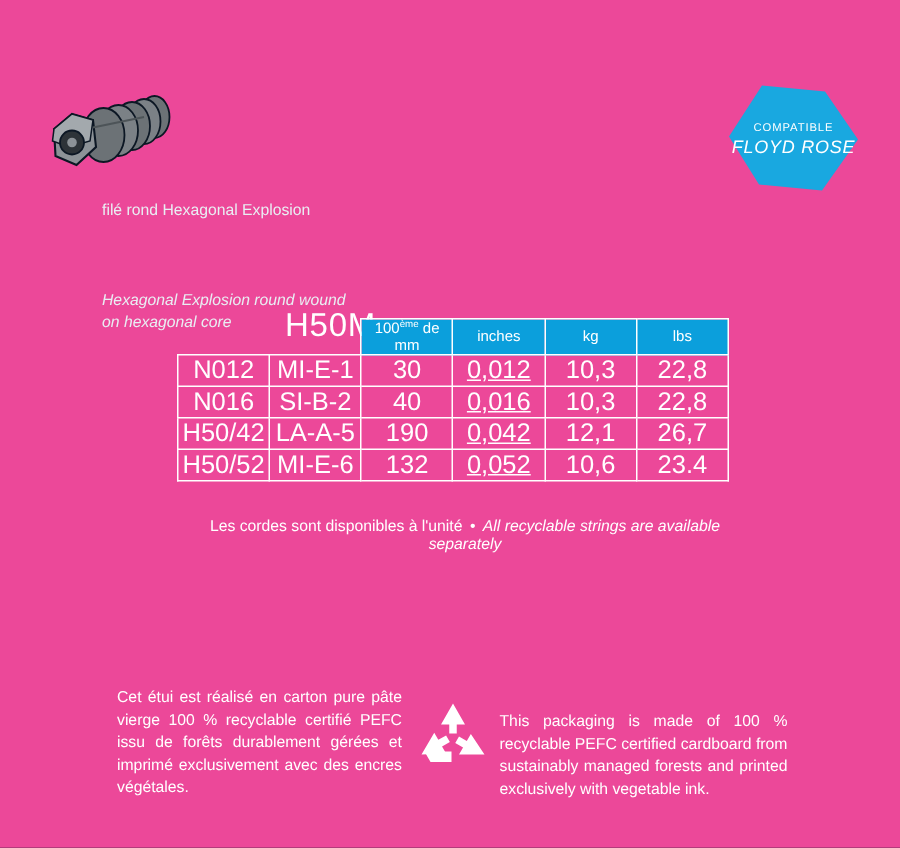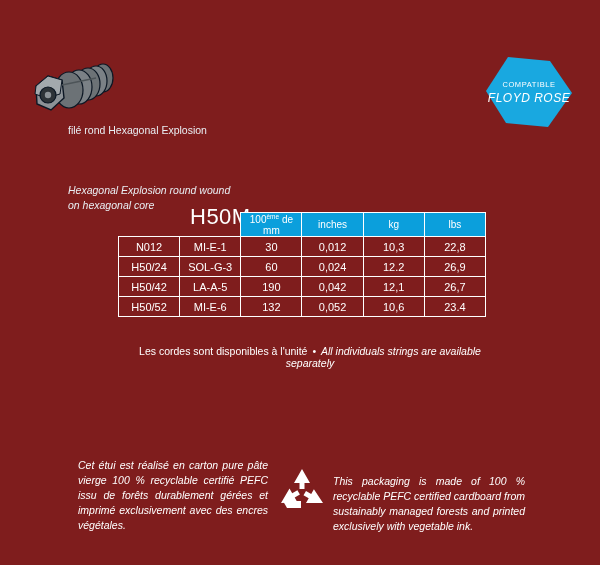--- a/index.html
+++ b/index.html
@@ -12,21 +12,21 @@
     background: #0a1420;
     font-family: "Liberation Sans", sans-serif;
     color: #ffffff;
     overflow: hidden;
     position: relative;
   }
   .page {
     position: relative;
     width: 600px;
     height: 565px;
-    background: #7f1d1d;
+    background: #ec4899;
   }
 
   
   .badge {
     position: absolute;
     left: 484px;
     top: 55px;
     width: 90px;
     height: 78px;
   }
@@ -61,21 +61,21 @@
     left: 18px;
     top: 52px;
     width: 110px;
     height: 80px;
   }
 
   
   .caption {
     position: absolute;
     left: 68px;
-    top: 123px;
+    top: 133px;
     width: 260px;
     font-size: 10.5px;
     line-height: 1.45;
     color: #e9eef3;
   }
   .caption .fr { margin-bottom: 11px; }
   .caption .en { font-style: italic; color: #e9eef3; margin-top: 45px; }
 
   
   .model-title {
@@ -95,21 +95,21 @@
     width: 368px;
   }
   table.specs {
     border-collapse: collapse;
     width: 368px;
     table-layout: fixed;
   }
   table.specs th, table.specs td {
     border: 1px solid #ffffff;
     text-align: center;
-    font-size: 11px;
+    font-size: 17px;
     height: 19px;
     padding: 0;
     color: #ffffff;
   }
   table.specs thead th {
     background: #0b9fdc;
     font-weight: normal;
     font-size: 10px;
     color: #ffffff;
     height: 20px;
@@ -118,21 +118,21 @@
     font-size: 6.5px;
     vertical-align: super;
   }
   table.specs thead th.blank {
     background: transparent;
     border: none;
   }
   table.specs td.code { width: 72px; }
   table.specs td.ref  { width: 78px; margin-left: 42px; }
   table.specs td.mm   { width: 60px; }
-  table.specs td.inch { width: 58px; }
+  table.specs td.inch { width: 58px; text-decoration: underline; }
   table.specs td.kg   { width: 50px; }
   table.specs td.lbs  { width: 50px; }
 
   
   .footnote {
     position: absolute;
     left: 125px;
     top: 345px;
     width: 370px;
     text-align: center;
@@ -142,21 +142,20 @@
   .footnote .sep { padding: 0 2px; }
   .footnote .en { font-style: italic; }
 
   
   .eco {
     position: absolute;
     left: 78px;
     top: 458px;
     width: 450px;
     height: 70px;
-    font-style: italic;
   }
   .eco-fr {
     position: absolute;
     left: 0;
     top: 0;
     width: 190px;
     font-size: 10.5px;
     line-height: 1.42;
     color: #ffffff;
     text-align: justify;
@@ -240,26 +239,26 @@
       <tbody>
         <tr>
           <td class="code">N012</td>
           <td class="ref">MI-E-1</td>
           <td class="mm">30</td>
           <td class="inch">0,012</td>
           <td class="kg">10,3</td>
           <td class="lbs">22,8</td>
         </tr>
         <tr>
-          <td class="code">H50/24</td>
-          <td class="ref">SOL-G-3</td>
-          <td class="mm">60</td>
-          <td class="inch">0,024</td>
-          <td class="kg">12.2</td>
-          <td class="lbs">26,9</td>
+          <td class="code">N016</td>
+          <td class="ref">SI-B-2</td>
+          <td class="mm">40</td>
+          <td class="inch">0,016</td>
+          <td class="kg">10,3</td>
+          <td class="lbs">22,8</td>
         </tr>
         <tr>
           <td class="code">H50/42</td>
           <td class="ref">LA-A-5</td>
           <td class="mm">190</td>
           <td class="inch">0,042</td>
           <td class="kg">12,1</td>
           <td class="lbs">26,7</td>
         </tr>
         <tr>
@@ -270,21 +269,21 @@
           <td class="kg">10,6</td>
           <td class="lbs">23.4</td>
         </tr>
       </tbody>
     </table>
   </div>
 
   <div class="footnote">
     <span>Les cordes sont disponibles à l'unité</span>
     <span class="sep">•</span>
-    <span class="en">All individuals strings are available separately</span>
+    <span class="en">All recyclable strings are available separately</span>
   </div>
 
   <div class="eco">
     <div class="eco-fr">Cet étui est réalisé en carton pure pâte vierge 100 % recyclable certifié PEFC issu de forêts durablement gérées et imprimé exclusivement avec des encres végétales.</div>
     <div class="recycle-icon">
       <svg width="48" height="46" viewBox="0 0 48 46" xmlns="http://www.w3.org/2000/svg">
         <g fill="#ffffff">
           <path d="M24 2 L32 16 L26.5 16 L26.5 22 L21.5 22 L21.5 16 L16 16 Z"></path>
           <path d="M3 36 L11.5 21.5 L14.2 26.2 L19.4 23.3 L21.9 27.6 L16.7 30.6 L19.4 35.3 Z"></path>
           <path d="M45 36 L28 36 L30.7 31.3 L25.5 28.3 L28 24 L33.2 27 L35.9 22.3 Z"></path>

